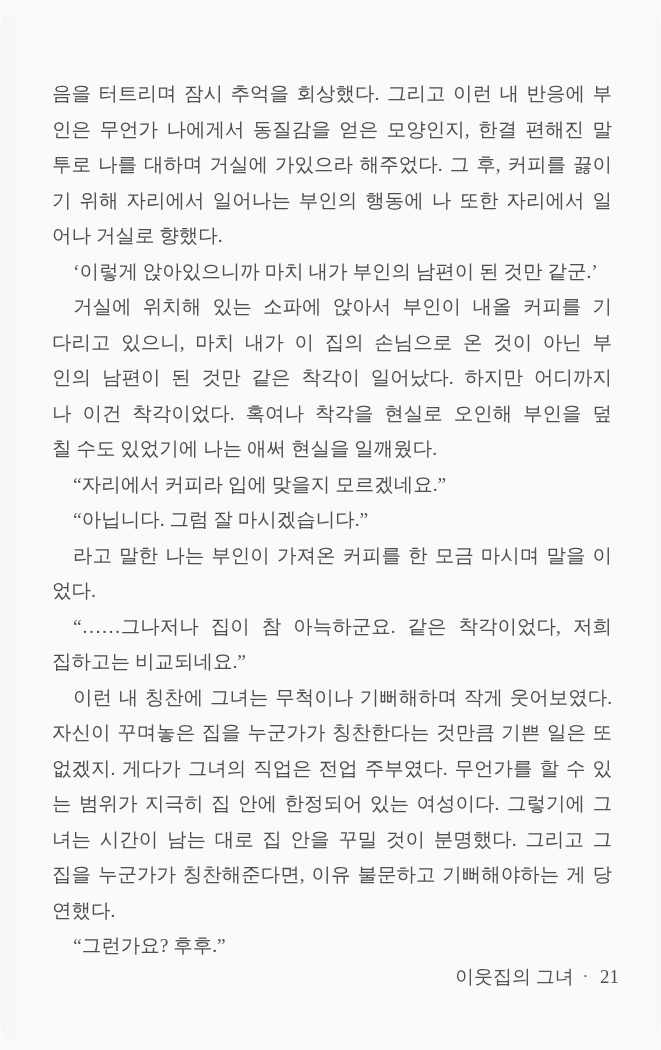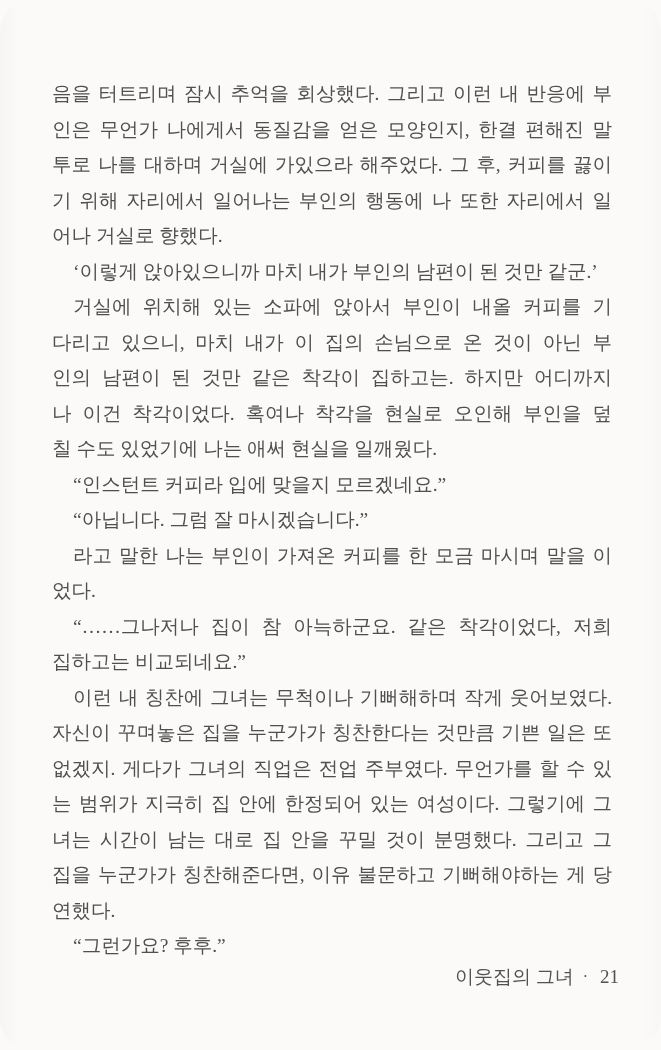--- a/index.html
+++ b/index.html
@@ -73,26 +73,26 @@
         <div class="line">투로 나를 대하며 거실에 가있으라 해주었다. 그 후, 커피를 끓이</div>
         <div class="line">기 위해 자리에서 일어나는 부인의 행동에 나 또한 자리에서 일</div>
         <div class="line para-end">어나 거실로 향했다.</div>
       </div>
       <div class="paragraph">
         <div class="line para-end indent">‘이렇게 앉아있으니까 마치 내가 부인의 남편이 된 것만 같군.’</div>
       </div>
       <div class="paragraph">
         <div class="line indent">거실에 위치해 있는 소파에 앉아서 부인이 내올 커피를 기</div>
         <div class="line">다리고 있으니, 마치 내가 이 집의 손님으로 온 것이 아닌 부</div>
-        <div class="line">인의 남편이 된 것만 같은 착각이 집하고는. 하지만 어디까지</div>
+        <div class="line">인의 남편이 된 것만 같은 착각이 일어났다. 하지만 어디까지</div>
         <div class="line">나 이건 착각이었다. 혹여나 착각을 현실로 오인해 부인을 덮</div>
         <div class="line para-end">칠 수도 있었기에 나는 애써 현실을 일깨웠다.</div>
       </div>
       <div class="paragraph">
-        <div class="line para-end indent">“인스턴트 커피라 입에 맞을지 모르겠네요.”</div>
+        <div class="line para-end indent">“자리에서 커피라 입에 맞을지 모르겠네요.”</div>
       </div>
       <div class="paragraph">
         <div class="line para-end indent">“아닙니다. 그럼 잘 마시겠습니다.”</div>
       </div>
       <div class="paragraph">
         <div class="line indent">라고 말한 나는 부인이 가져온 커피를 한 모금 마시며 말을 이</div>
         <div class="line para-end">었다.</div>
       </div>
       <div class="paragraph">
         <div class="line indent">“……그나저나 집이 참 아늑하군요. 같은 착각이었다, 저희</div>

